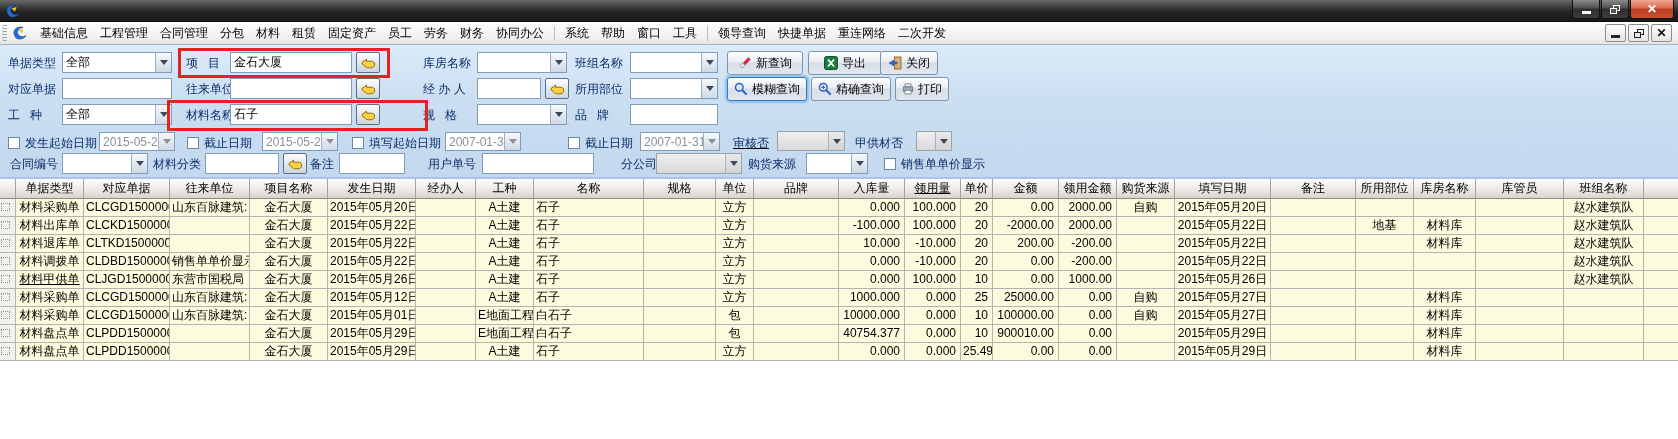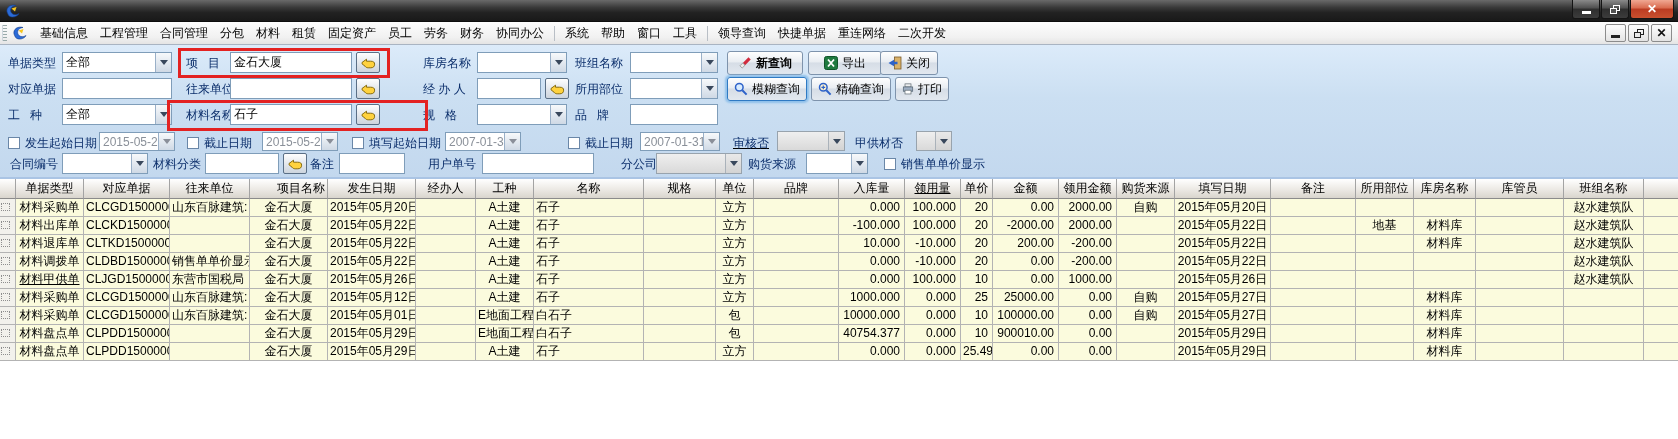--- a/index.html
+++ b/index.html
@@ -183,21 +183,21 @@
   <div class="fld" style="left:575px;top:7px;">
       <span class="lbl">班组名称</span>
     </div>
   <div class="fld combo" style="left:630px;top:7px;width:88px;">
     <span class="val"></span>
     <span class="arrow">
         <span class="tri"></span>
       </span>
   </div>
 
-  <div class="btn" style="left:727px;top:6px;width:76px;font-weight:bold;">
+  <div class="btn" style="left:727px;top:6px;width:76px;">
     <svg width="14" height="14" viewBox="0 0 14 14">
       <g transform="rotate(45 7 7)">
           <rect x="5.4" y="0.5" width="3.2" height="8" fill="#d12a3d"></rect>
           <rect x="5.4" y="8.6" width="3.2" height="4" fill="#ececec" stroke="#8a8a8a" stroke-width="0.7"></rect>
         </g>
     </svg>
     <span>新查询</span>
   </div>
   <div class="btn" style="left:808px;top:6px;width:74px;">
     <svg width="14" height="14" viewBox="0 0 14 14">
@@ -413,21 +413,21 @@
     <span class="lbl">销售单单价显示</span>
   </div>
 </div>
 
 <div class="grid" id="grid">
     <div class="trow head">
       <div class="tc selc" style="width: 16px;"></div>
       <div class="tc" style="width: 68px;">单据类型</div>
       <div class="tc" style="width: 86px;">对应单据</div>
       <div class="tc" style="width: 80px;">往来单位</div>
-      <div class="tc" style="width: 78px; text-align: right;">项目名称</div>
+      <div class="tc" style="width: 78px;">项目名称</div>
       <div class="tc" style="width: 88px;">发生日期</div>
       <div class="tc" style="width: 60px;">经办人</div>
       <div class="tc" style="width: 58px;">工种</div>
       <div class="tc" style="width: 110px;">名称</div>
       <div class="tc" style="width: 72px;">规格</div>
       <div class="tc" style="width: 38px;">单位</div>
       <div class="tc" style="width: 85px;">品牌</div>
       <div class="tc" style="width: 66px;">入库量</div>
       <div class="tc" style="width: 56px; text-decoration: underline;">领用量</div>
       <div class="tc" style="width: 32px;">单价</div>

